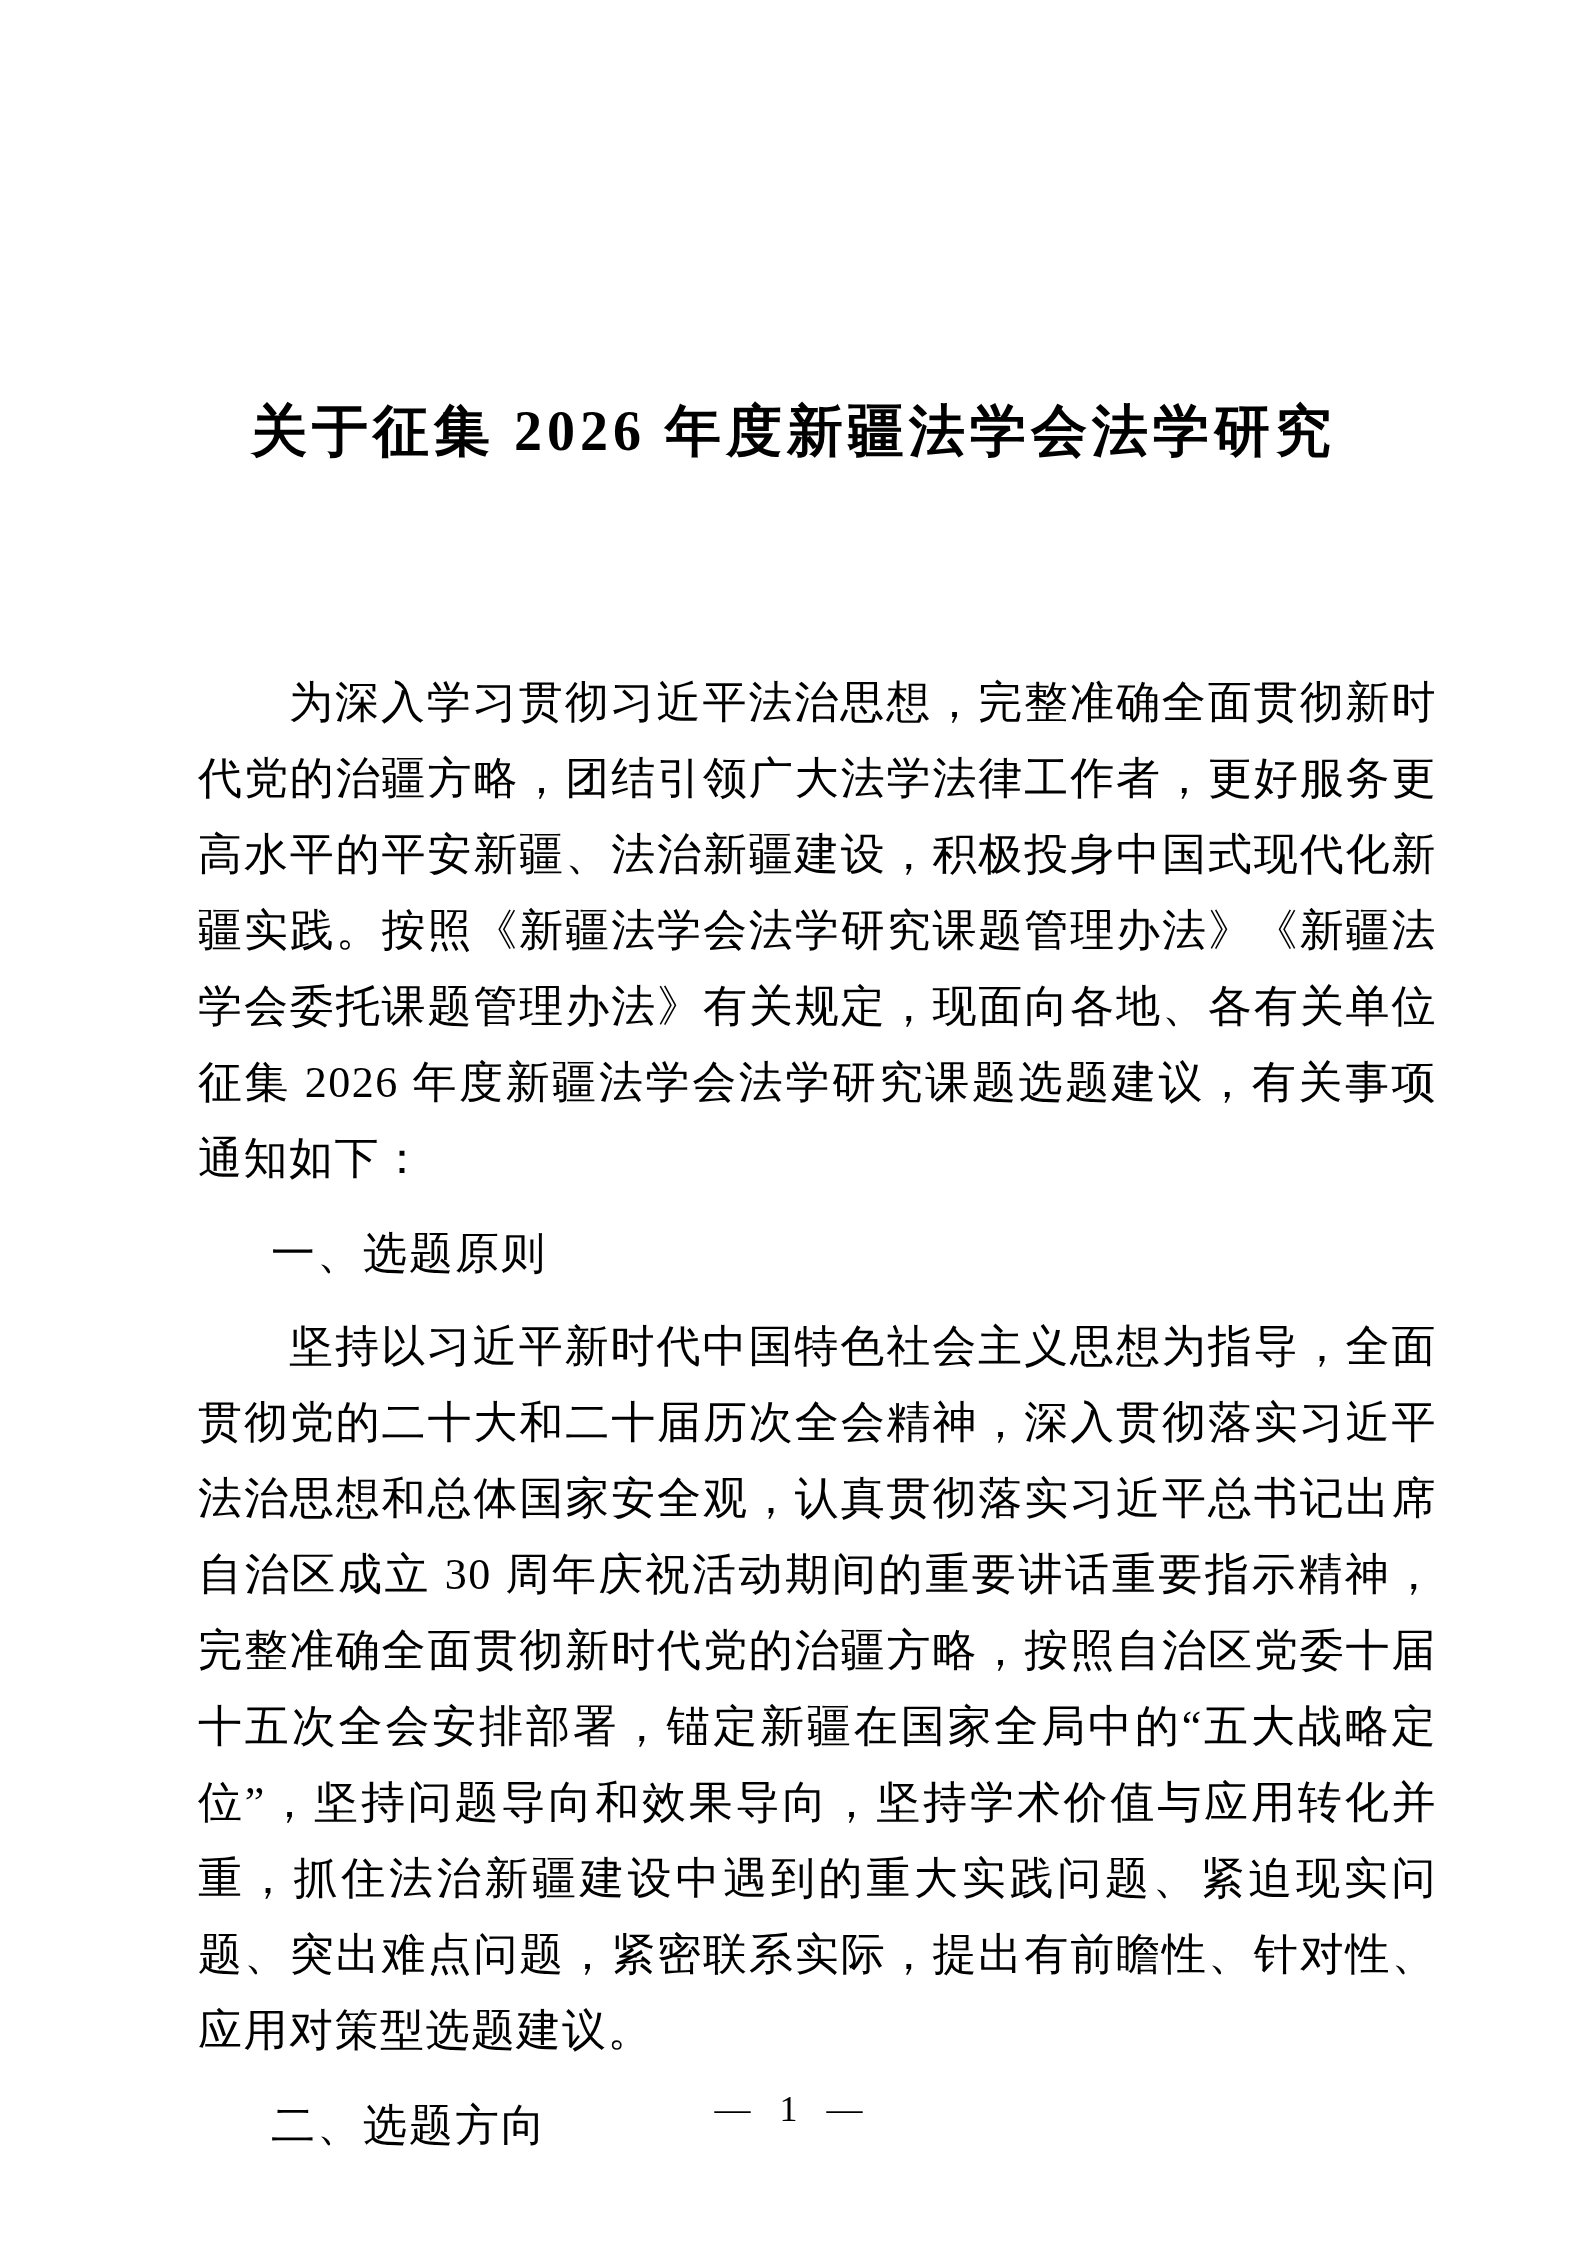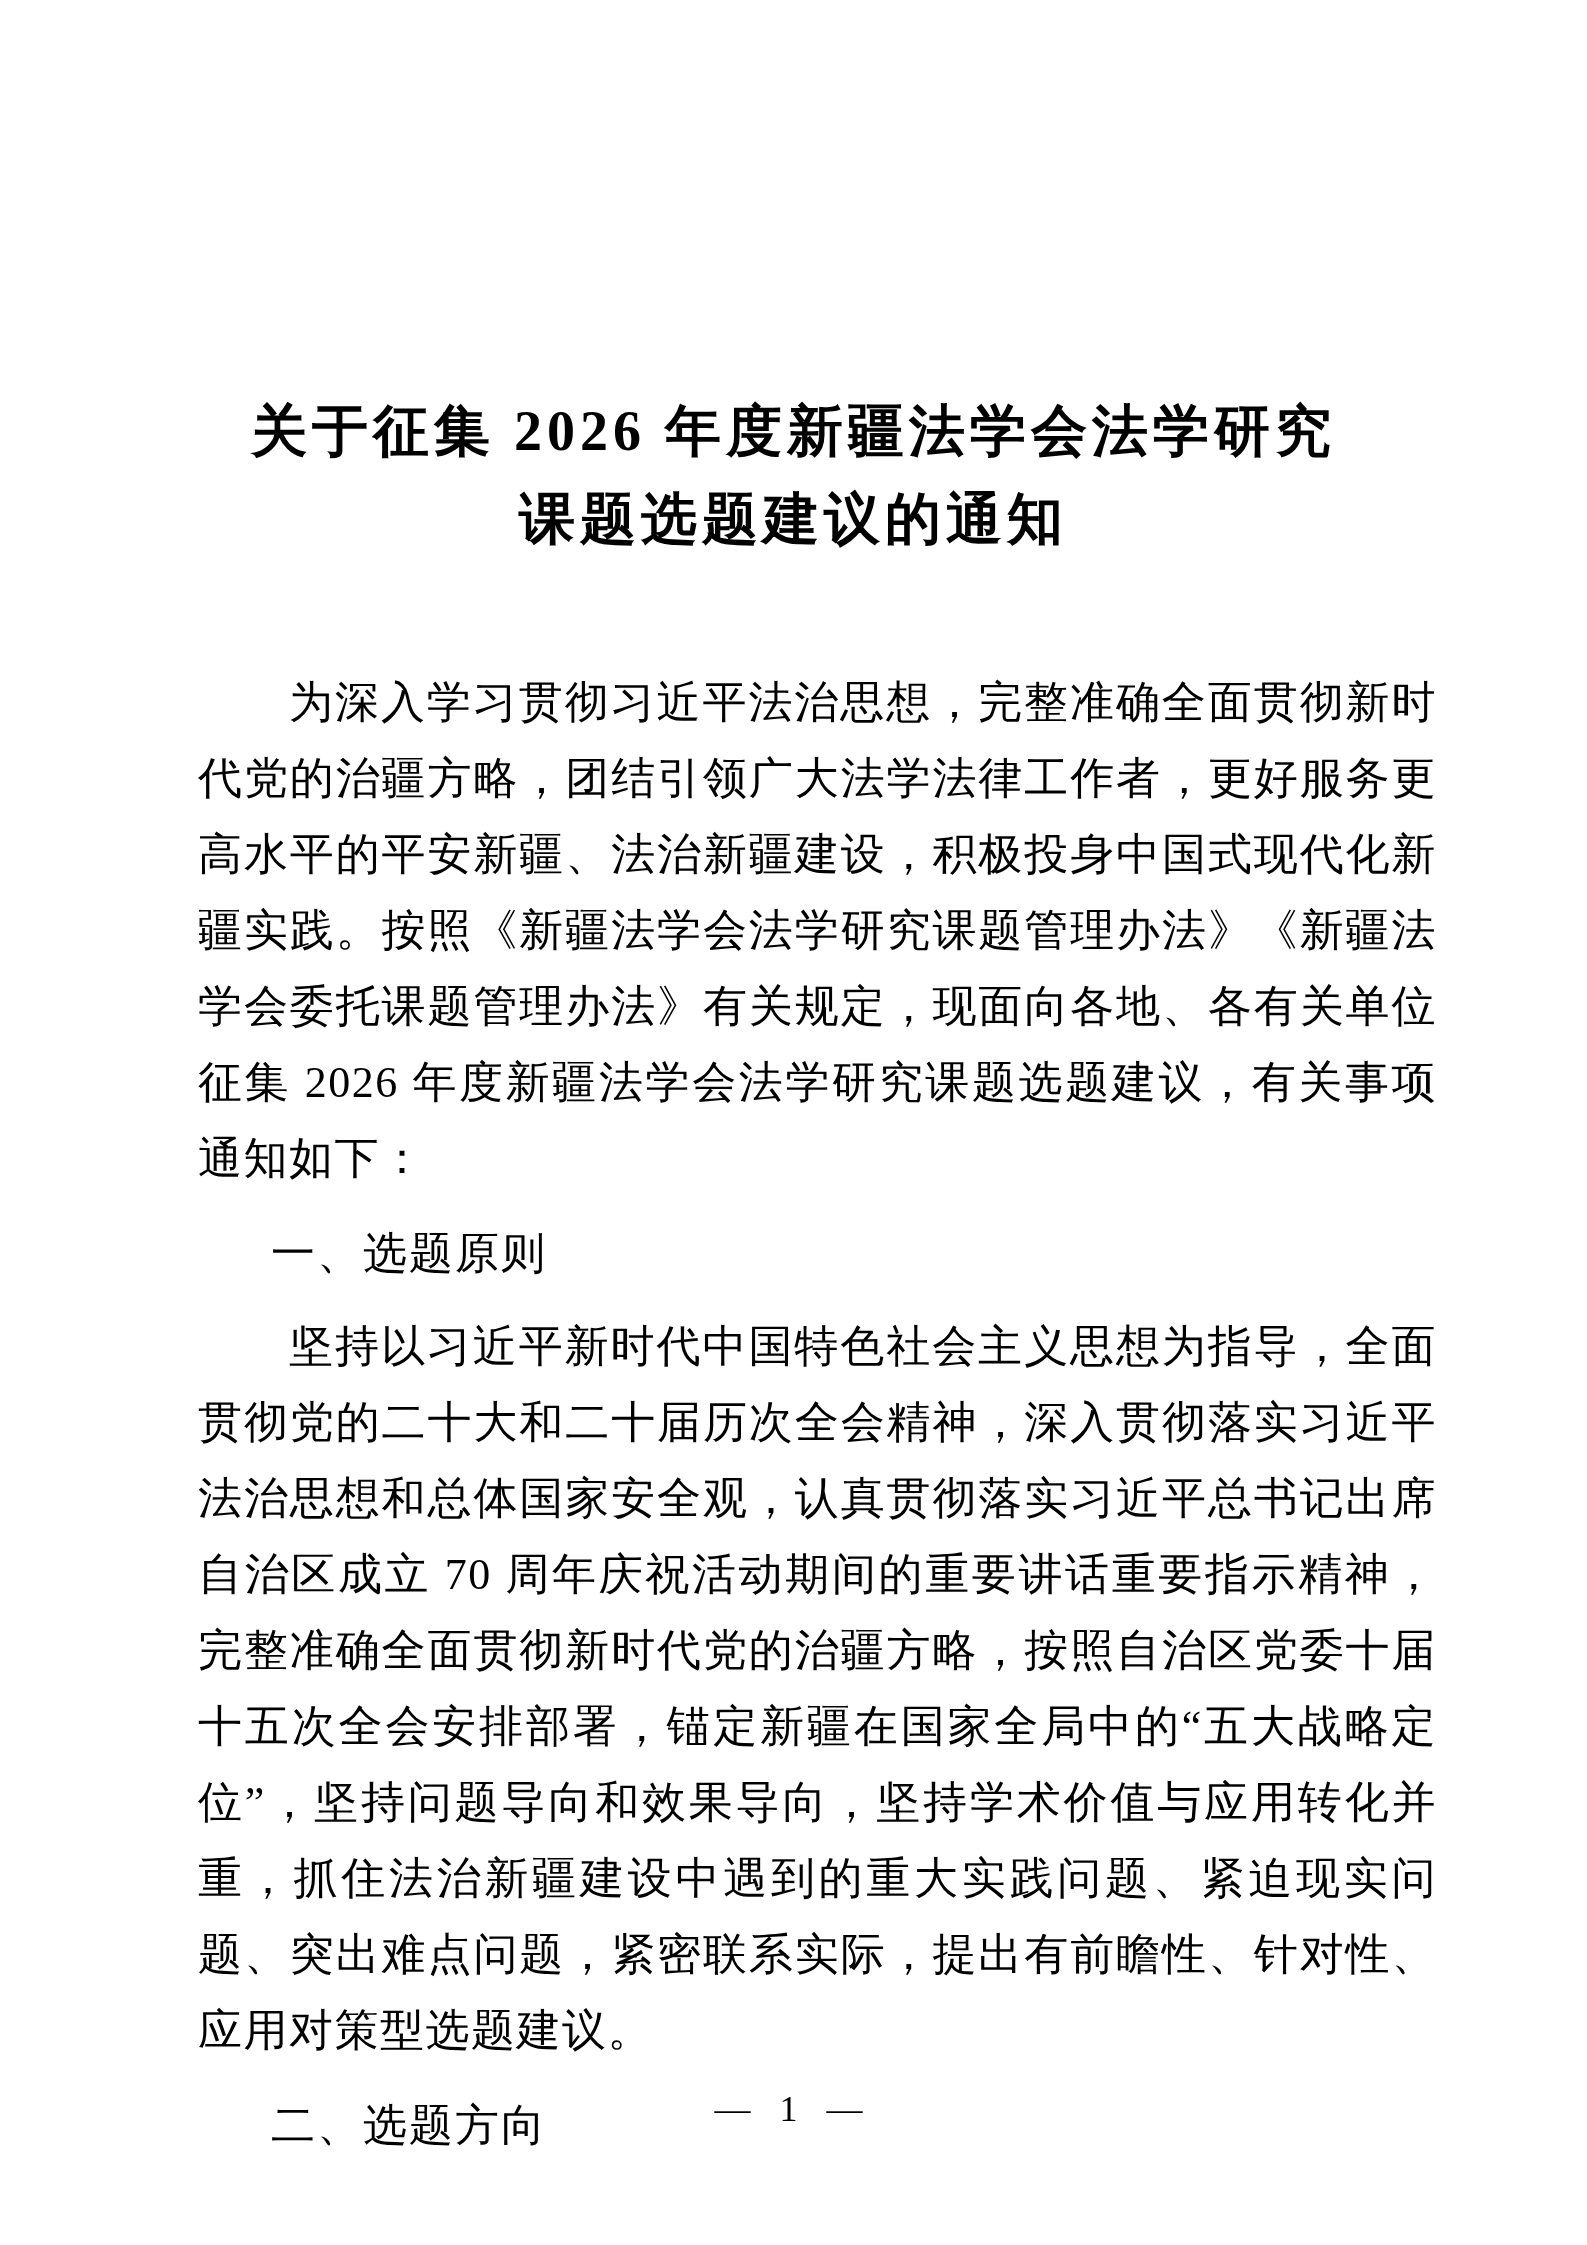--- a/index.html
+++ b/index.html
@@ -65,27 +65,26 @@
     font-family: "Liberation Serif", "DejaVu Serif", serif;
   }
 </style>
 </head>
 <body>
 
 <div class="page">
 
   <header class="doc-title">
     <div class="title-line">关于征集 2026 年度新疆法学会法学研究</div>
-    <div class="title-line">课题选题建议的通知</div>
   </header>
 
   <main class="doc-body">
     <p class="para">为深入学习贯彻习近平法治思想，完整准确全面贯彻新时代党的治疆方略，团结引领广大法学法律工作者，更好服务更高水平的平安新疆、法治新疆建设，积极投身中国式现代化新疆实践。按照《新疆法学会法学研究课题管理办法》《新疆法学会委托课题管理办法》有关规定，现面向各地、各有关单位征集 2026 年度新疆法学会法学研究课题选题建议，有关事项通知如下：</p>
     <h2 class="section-heading">一、选题原则</h2>
-    <p class="para">坚持以习近平新时代中国特色社会主义思想为指导，全面贯彻党的二十大和二十届历次全会精神，深入贯彻落实习近平法治思想和总体国家安全观，认真贯彻落实习近平总书记出席自治区成立 70 周年庆祝活动期间的重要讲话重要指示精神，完整准确全面贯彻新时代党的治疆方略，按照自治区党委十届十五次全会安排部署，锚定新疆在国家全局中的“五大战略定位”，坚持问题导向和效果导向，坚持学术价值与应用转化并重，抓住法治新疆建设中遇到的重大实践问题、紧迫现实问题、突出难点问题，紧密联系实际，提出有前瞻性、针对性、应用对策型选题建议。</p>
+    <p class="para">坚持以习近平新时代中国特色社会主义思想为指导，全面贯彻党的二十大和二十届历次全会精神，深入贯彻落实习近平法治思想和总体国家安全观，认真贯彻落实习近平总书记出席自治区成立 30 周年庆祝活动期间的重要讲话重要指示精神，完整准确全面贯彻新时代党的治疆方略，按照自治区党委十届十五次全会安排部署，锚定新疆在国家全局中的“五大战略定位”，坚持问题导向和效果导向，坚持学术价值与应用转化并重，抓住法治新疆建设中遇到的重大实践问题、紧迫现实问题、突出难点问题，紧密联系实际，提出有前瞻性、针对性、应用对策型选题建议。</p>
     <h2 class="section-heading">二、选题方向</h2>
   </main>
 
   <footer class="doc-footer">
     <span class="page-number">— 1 —</span>
   </footer>
 
 </div>
 
 </body></html>

